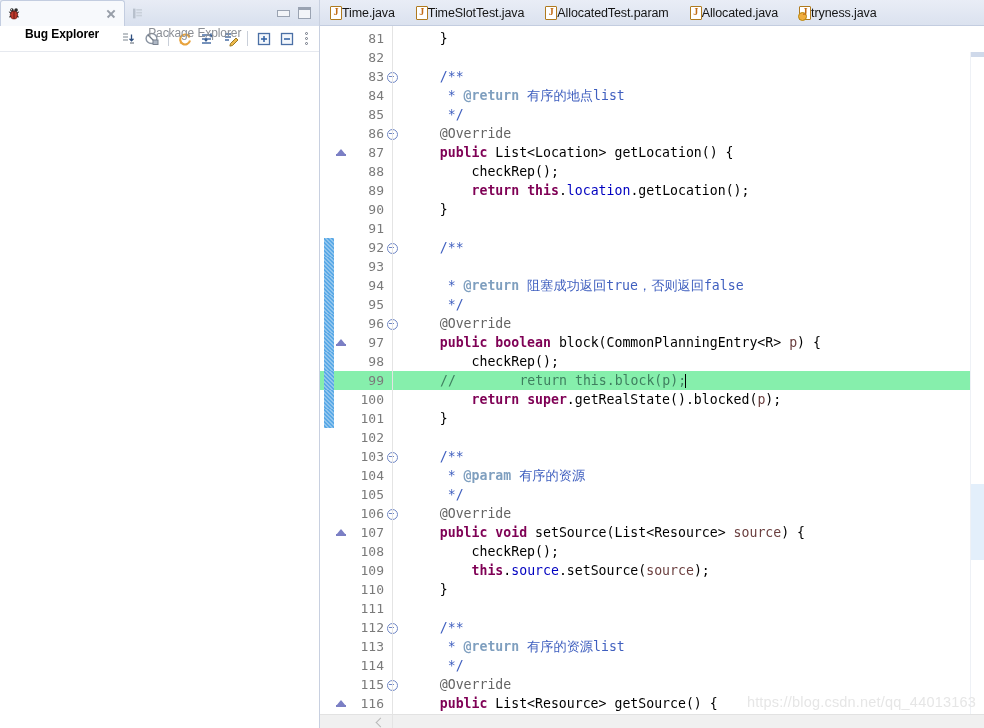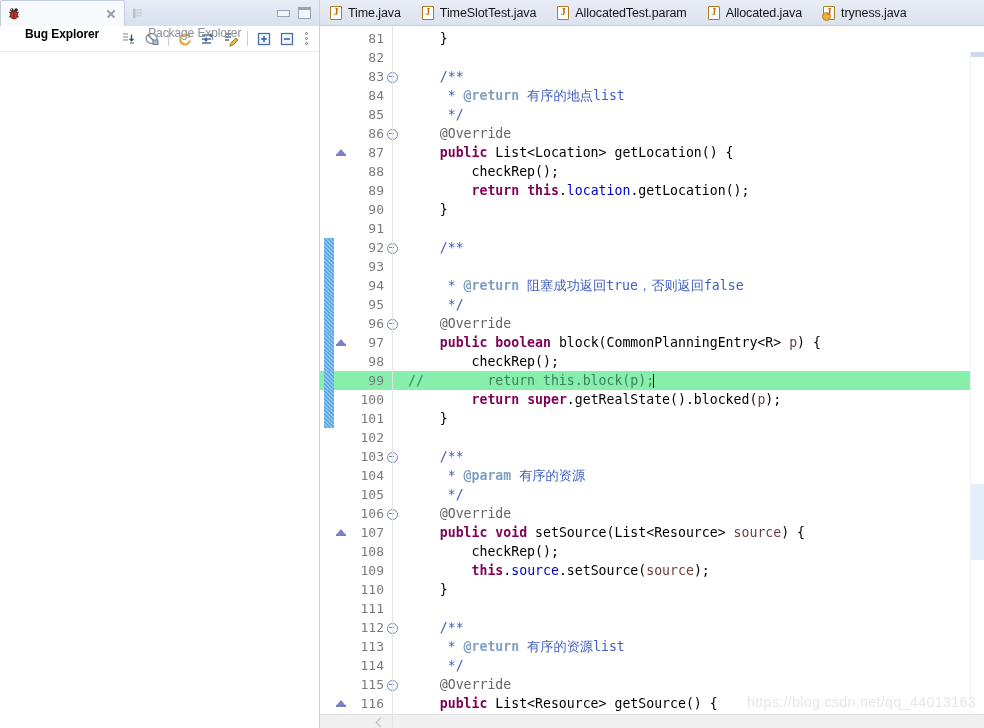--- a/index.html
+++ b/index.html
@@ -145,21 +145,20 @@
     height: 26px;
     background: linear-gradient(to bottom, #e9edf6 0%, #dbe2ef 100%);
     display: flex;
     align-items: stretch;
     border-bottom: 1px solid #c3cde0;
     padding-left: 2px;
   }
   .editor-tab {
     display: flex;
     align-items: center;
-    gap: 6px;
     padding: 0 13px 0 8px;
     font-size: 12.5px;
     color: #151515;
     white-space: nowrap;
   }
   .editor-tab .t-label { letter-spacing: -0.1px; }
 
   .java-icon {
     width: 12px; height: 14px;
     position: relative;
@@ -317,21 +316,21 @@
     background: #e4e4e4;
     z-index: 2;
   }
 
   
   .kw   { color: #7f0055; font-weight: bold; }
   .fld  { color: #0000c0; }
   .par  { color: #6a3e3e; }
   .cmt  { color: #3f5fbf; }
   .cmt-tag { color: #7f9fbf; font-weight: bold; }
-  .lcmt { color: #3f7f5f; }
+  .lcmt { color: #3f7f5f; margin-left: 32px; }
   .ann  { color: #646464; }
   .pl   { color: #000000; }
 
   .caret {
     display: inline-block;
     width: 1px;
     height: 14px;
     background: #000;
     vertical-align: -3px;
     margin-left: -1px;

